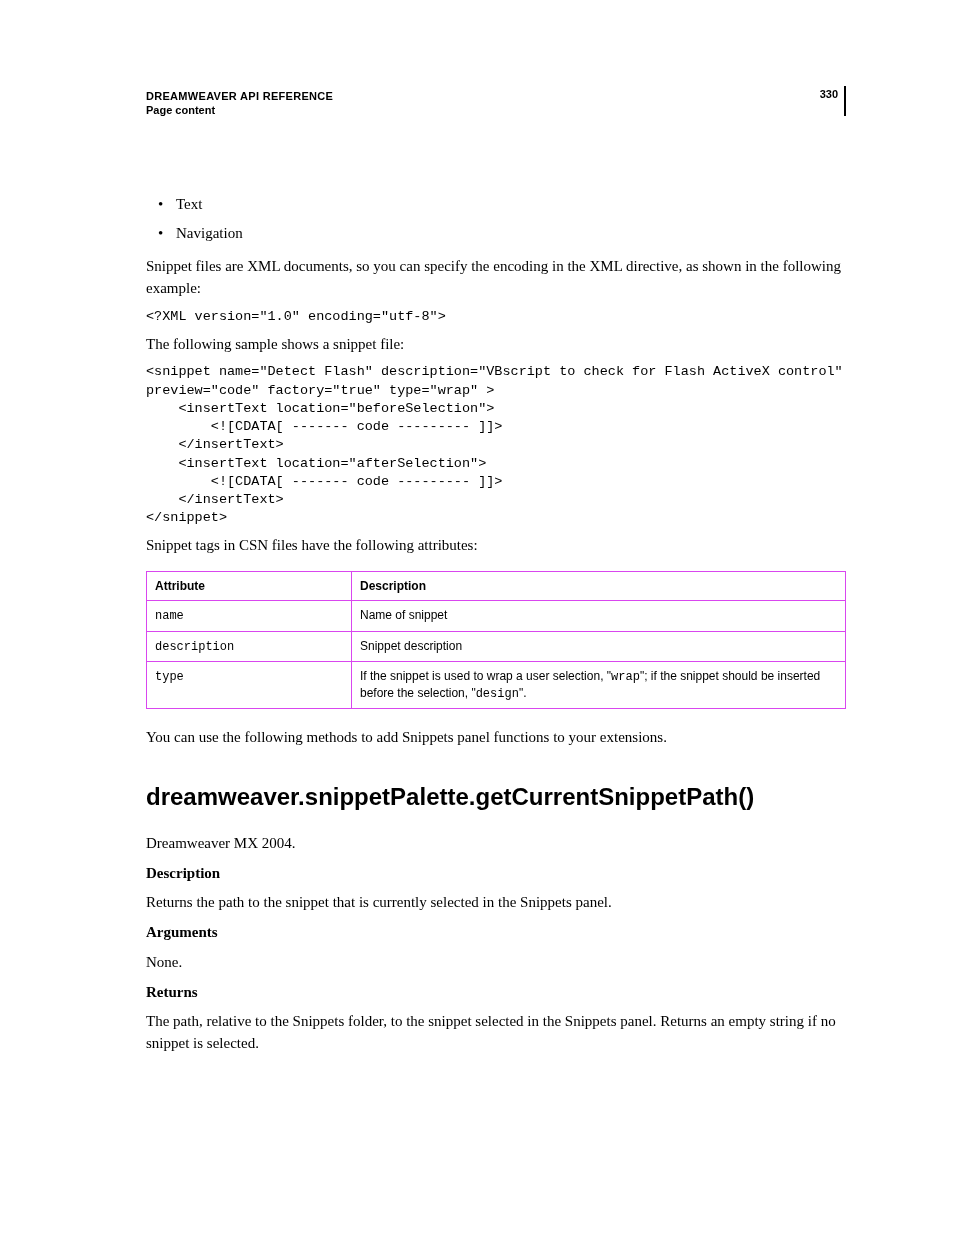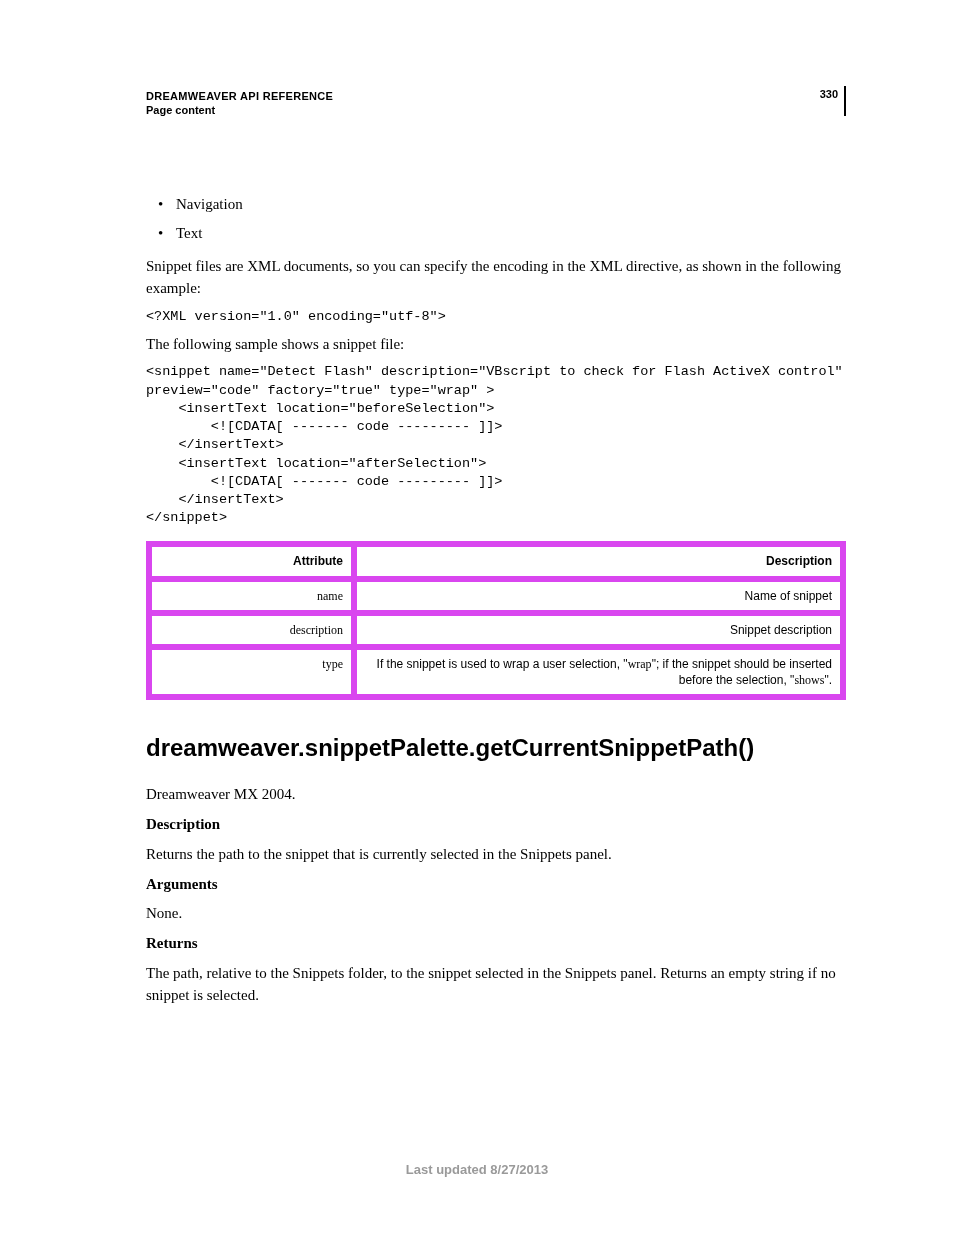--- a/index.html
+++ b/index.html
@@ -76,31 +76,31 @@
     line-height: 1.35;
   }
   table.attr {
     width: 100%;
     border-collapse: collapse;
     margin: 14px 0 18px 0;
     font-family: "Myriad Pro", Arial, sans-serif;
     font-size: 12px;
   }
   table.attr th, table.attr td {
-    border: 6px solid #d946ef;
+    border: 1px solid #d946ef;
     padding: 6px 8px;
-    text-align: right;
+    text-align: left;
     vertical-align: top;
     line-height: 1.35;
   }
   table.attr th {
     font-weight: bold;
   }
   table.attr td .mono {
-    font-family: Liberation Serif, serif;
+    font-family: Liberation Mono, monospace;
     font-size: 12px;
   }
   table.attr col.c1 { width: 205px; }
   h2.api-heading {
     font-family: "Myriad Pro", Arial, sans-serif;
     font-size: 24px;
     font-weight: bold;
     margin: 34px 0 22px 0;
   }
   .section-label {
@@ -125,38 +125,39 @@
 
 <div class="page">
 
   <div class="header-line"></div>
   <div class="page-number">330</div>
 
   <div class="running-head">DREAMWEAVER API REFERENCE</div>
   <div class="running-sub">Page content</div>
 
   <ul class="bullets">
+    <li>Text</li>
     <li>Navigation</li>
-    <li>Text</li>
   </ul>
 
   <p class="body">Snippet files are XML documents, so you can specify the encoding in the XML directive, as shown in the following example:</p>
   <div class="code">&lt;?XML version="1.0" encoding="utf-8"&gt;</div>
 
   <p class="body">The following sample shows a snippet file:</p>
   <div class="code">&lt;snippet name="Detect Flash" description="VBscript to check for Flash ActiveX control" 
 preview="code" factory="true" type="wrap" &gt; 
     &lt;insertText location="beforeSelection"&gt; 
         &lt;![CDATA[ ------- code --------- ]]&gt; 
     &lt;/insertText&gt; 
     &lt;insertText location="afterSelection"&gt; 
         &lt;![CDATA[ ------- code --------- ]]&gt; 
     &lt;/insertText&gt; 
 &lt;/snippet&gt;</div>
 
+  <p class="body">Snippet tags in CSN files have the following attributes:</p>
 
   <table class="attr">
     <colgroup>
         <col class="c1">
         <col>
       </colgroup>
     <thead>
       <tr>
         <th>Attribute</th>
         <th>Description</th>
@@ -166,33 +167,33 @@
         <tr>
           <td><span class="mono">name</span></td>
           <td>Name of snippet</td>
         </tr>
         <tr>
           <td><span class="mono">description</span></td>
           <td>Snippet description</td>
         </tr>
         <tr>
           <td><span class="mono">type</span></td>
-          <td>If the snippet is used to wrap a user selection, "<span class="mono">wrap</span>"; if the snippet should be inserted before the selection, "<span class="mono">shows</span>".</td>
+          <td>If the snippet is used to wrap a user selection, "<span class="mono">wrap</span>"; if the snippet should be inserted before the selection, "<span class="mono">design</span>".</td>
         </tr>
       </tbody>
   </table>
 
+  <p class="body">You can use the following methods to add Snippets panel functions to your extensions.</p>
 
   <h2 class="api-heading">dreamweaver.snippetPalette.getCurrentSnippetPath()</h2>
 
   <p class="body" style="margin-top:0">Dreamweaver MX 2004.</p>
 
   <p class="body section-label">Description</p>
   <p class="body" style="margin-top:0">Returns the path to the snippet that is currently selected in the Snippets panel.</p>
 
   <p class="body section-label">Arguments</p>
   <p class="body" style="margin-top:0">None.</p>
 
   <p class="body section-label">Returns</p>
   <p class="body" style="margin-top:8px">The path, relative to the Snippets folder, to the snippet selected in the Snippets panel. Returns an empty string if no snippet is selected.</p>
 
-  <div class="footer">Last updated 8/27/2013</div>
 </div>
 
 </body></html>

